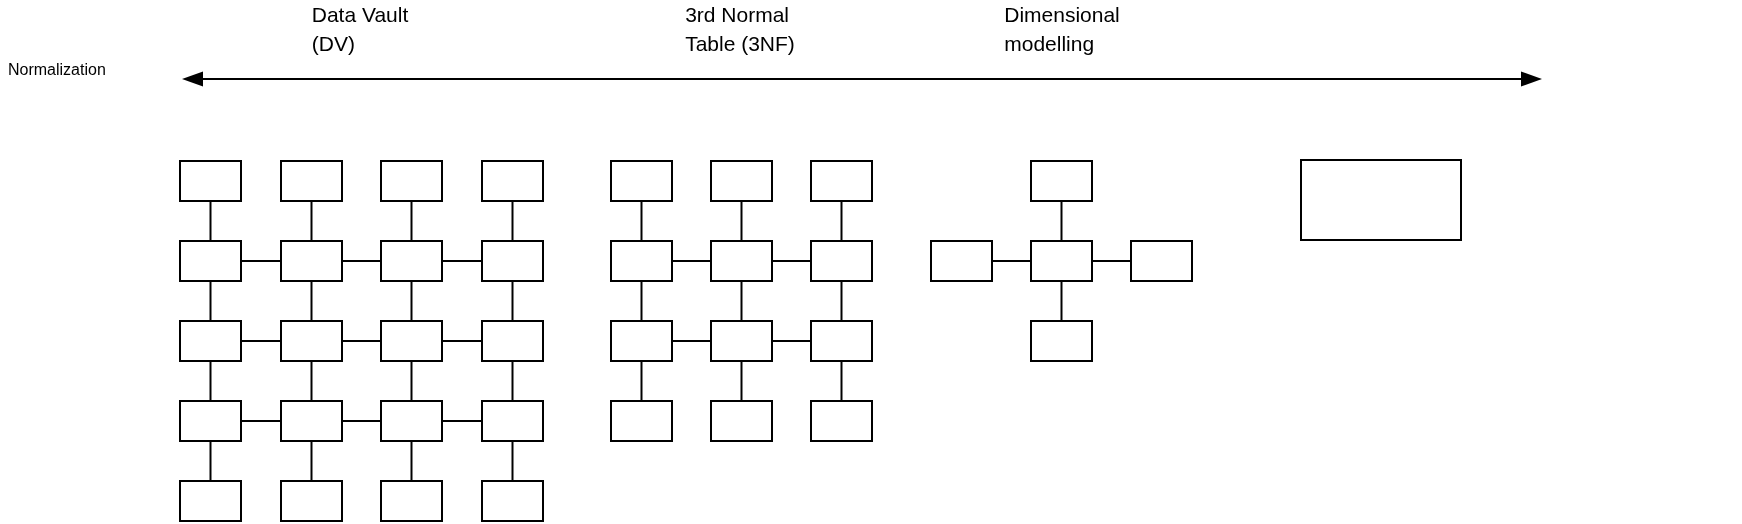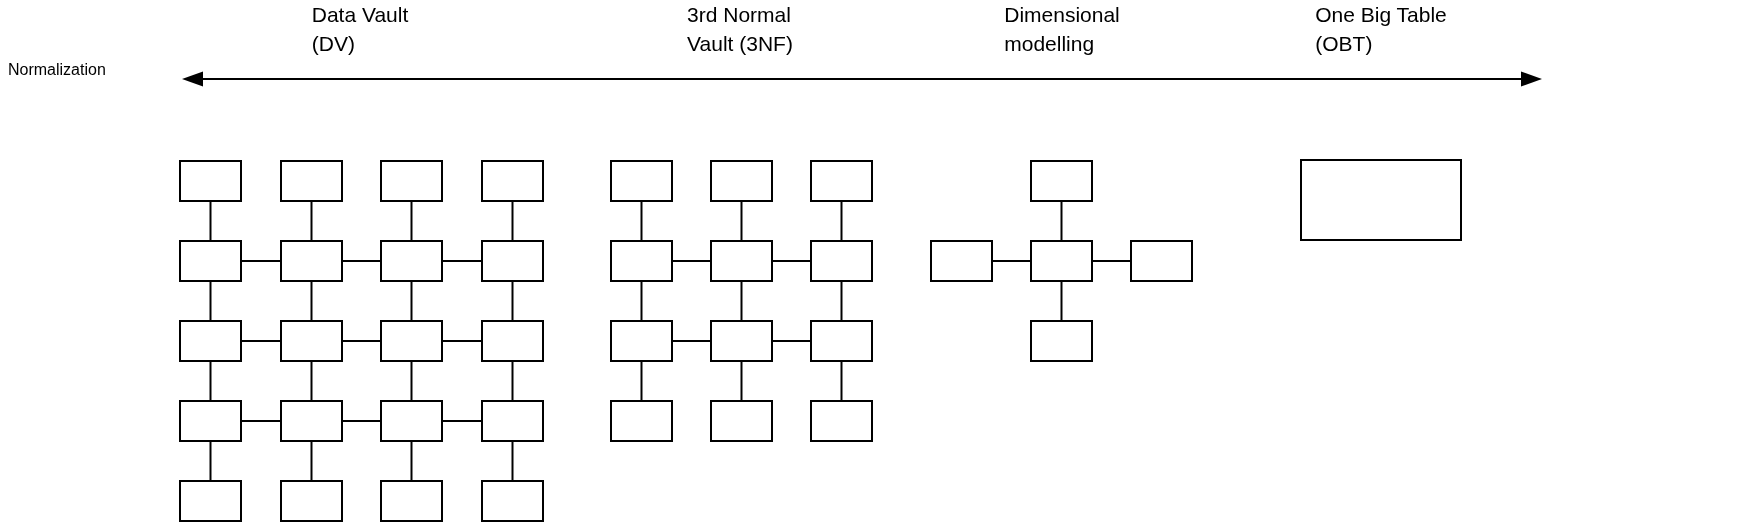--- a/index.html
+++ b/index.html
@@ -44,32 +44,28 @@
   <div class="axis-label" id="axis-left">Normalization</div>
 
 
   <div class="group-label gl-dv">
     <div>Data Vault</div>
     <div>(DV)</div>
   </div>
 
   <div class="group-label gl-3nf">
     <div>3rd Normal</div>
-    <div>Vault (3NF)</div>
+    <div>Table (3NF)</div>
   </div>
 
   <div class="group-label gl-dim">
     <div>Dimensional</div>
     <div>modelling</div>
   </div>
 
-  <div class="group-label gl-obt">
-    <div>One Big Table</div>
-    <div>(OBT)</div>
-  </div>
 
   <svg id="diagram-svg" width="1742" height="524">
       <g>
         <line x1="198" y1="79" x2="1526" y2="79" stroke="#000000" stroke-width="2"></line>
         <polygon points="182,79 203,71.5 203,86.5" fill="#000000"></polygon>
         <polygon points="1542,79 1521,71.5 1521,86.5" fill="#000000"></polygon>
       </g>
       <g>
         <line x1="210.5" y1="181" x2="210.5" y2="261" stroke="#000000" stroke-width="2"></line>
         <line x1="311.5" y1="181" x2="311.5" y2="261" stroke="#000000" stroke-width="2"></line>

